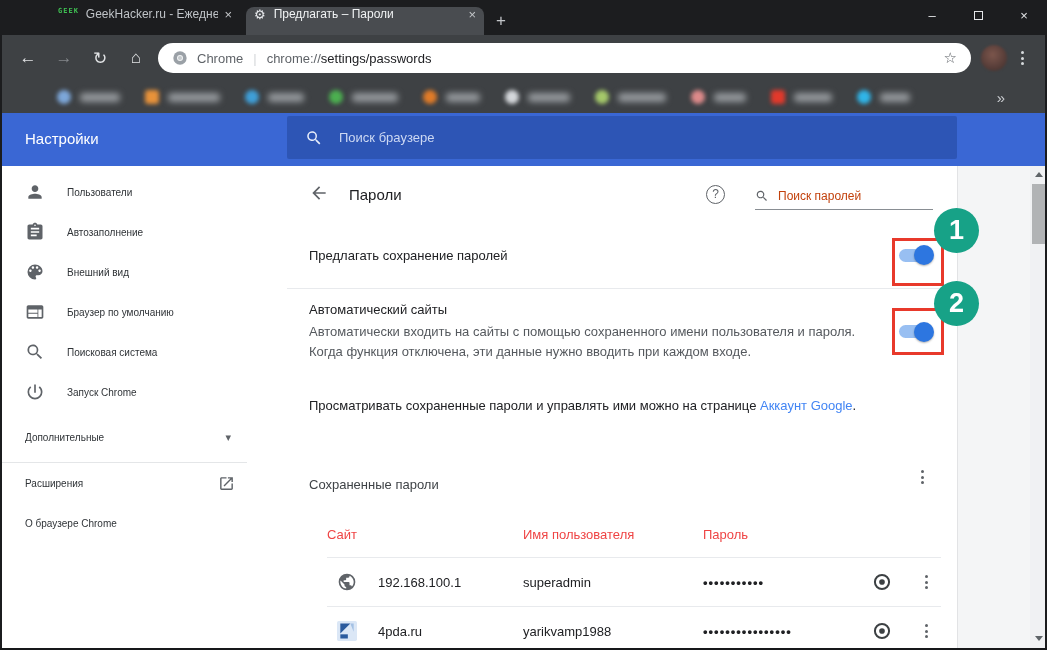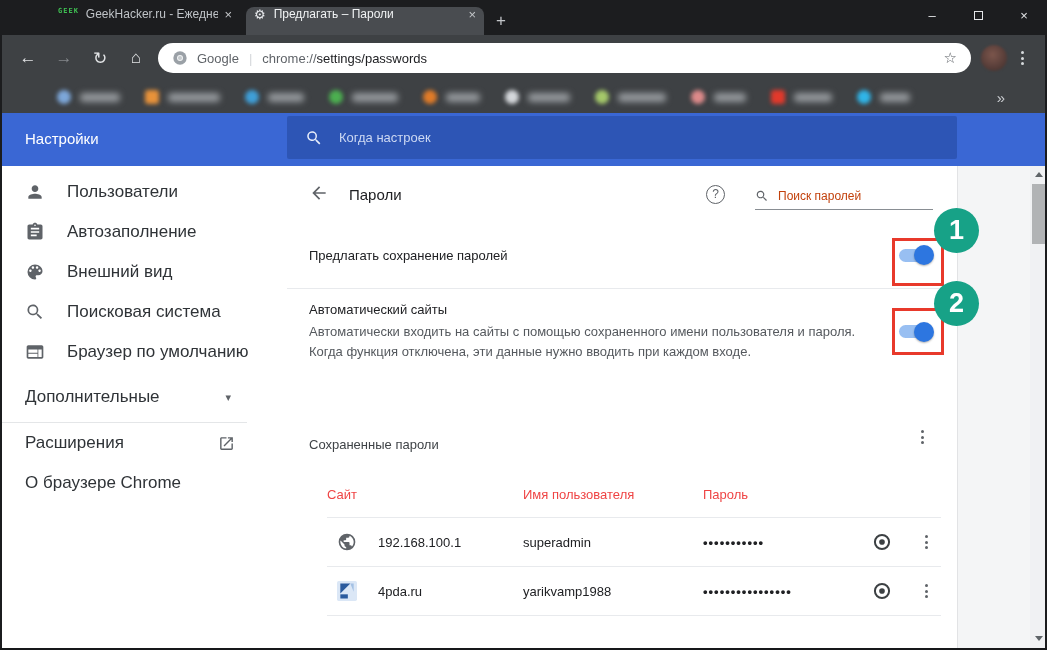--- a/index.html
+++ b/index.html
@@ -51,21 +51,21 @@
   .s-title { position:absolute; left:25px; top:17px; color:#fff; font-size:15px; font-weight:500; }
   .s-search { position:absolute; left:287px; top:3px; width:670px; height:43px; background:#2d55b5; border-radius:2px; display:flex; align-items:center; padding-left:18px; cursor:text; }
   .s-search svg { width:18px; height:18px; fill:#e7edfa; margin-right:16px; }
   .s-search-ph { color:#ccd8f3; font-size:13px; }
 
   
   .page { display:flex; height:482px; position:relative; background:#fff; }
   .sidenav { width:287px; padding-top:6px; flex-shrink:0; background:#fff; }
   .nav-item { height:40px; display:flex; align-items:center; padding-left:25px; cursor:pointer; }
   .nav-item svg { width:20px; height:20px; fill:#5f6368; margin-right:22px; flex-shrink:0; }
-  .nav-label { font-size:17px; font-weight:500; color:#2f3337; }
+  .nav-label { font-size:10px; font-weight:500; color:#2f3337; }
   .nav-adv { height:40px; margin-top:5px; display:flex; align-items:center; justify-content:space-between; padding:0 56px 0 25px; cursor:pointer; }
   .nav-chevron { color:#5f6368; font-size:11px; }
   .nav-divider { height:1px; background:#e4e6e8; margin:5px 40px 0 0; }
   .nav-row2 { height:40px; display:flex; align-items:center; justify-content:space-between; padding:0 52px 0 25px; cursor:pointer; }
   .nav-row2 svg { width:17px; height:17px; fill:#5f6368; }
   .nav-about { height:40px; display:flex; align-items:center; padding-left:25px; cursor:pointer; }
 
   .content { flex:1; background:#f4f5f6; position:relative; }
   .card { width:671px; height:100%; background:#fff; border-right:1px solid #e2e3e5; }
 
@@ -156,21 +156,21 @@
     <div class="nav-btn">←</div>
     <div class="nav-btn disabled">→</div>
     <div class="nav-btn">↻</div>
     <div class="nav-btn">⌂</div>
     <div class="omnibox">
       <svg class="ob-chrome-icon" viewBox="0 0 24 24">
         <circle cx="12" cy="12" r="10" fill="#9aa0a6"></circle>
           <circle cx="12" cy="12" r="4.5" fill="#f1f3f4"></circle>
           <circle cx="12" cy="12" r="3" fill="#c6cacd"></circle>
       </svg>
-      <span class="ob-label">Google</span>
+      <span class="ob-label">Chrome</span>
       <span class="ob-sep">|</span>
       <span class="ob-scheme">chrome://</span>
         <span class="ob-path">settings/passwords</span>
       <span class="ob-star">☆</span>
     </div>
     <div class="avatar"></div>
     <div class="kebab">
         <i></i>
         <i></i>
         <i></i>
@@ -222,21 +222,21 @@
       </div>
     <div class="bm-overflow">»</div>
   </div>
 
   <div class="s-header">
     <div class="s-title">Настройки</div>
     <div class="s-search">
       <svg viewBox="0 0 24 24">
           <path d="M15.5 14h-.8l-.3-.3a6.5 6.5 0 1 0-.7.7l.3.3v.8l5 5 1.5-1.5-5-5zm-6 0a4.5 4.5 0 1 1 .01-9.01A4.5 4.5 0 0 1 9.5 14z"></path>
         </svg>
-      <span class="s-search-ph">Когда настроек</span>
+      <span class="s-search-ph">Поиск браузере</span>
     </div>
   </div>
 
   <div class="page">
 
     <div class="sidenav">
       <div class="nav-item">
         <svg viewBox="0 0 24 24">
             <path d="M12 12c2.2 0 4-1.8 4-4s-1.8-4-4-4-4 1.8-4 4 1.8 4 4 4zm0 2c-2.7 0-8 1.3-8 4v2h16v-2c0-2.7-5.3-4-8-4z"></path>
           </svg>
@@ -249,29 +249,35 @@
         <span class="nav-label">Автозаполнение</span>
       </div>
       <div class="nav-item">
         <svg viewBox="0 0 24 24">
             <path d="M12 3a9 9 0 0 0 0 18c.8 0 1.5-.7 1.5-1.5 0-.4-.15-.7-.4-1-.23-.3-.38-.6-.38-1 0-.8.68-1.5 1.5-1.5H16a5 5 0 0 0 5-5c0-4.4-4-8-9-8zM6.5 12c-.8 0-1.5-.7-1.5-1.5S5.7 9 6.5 9 8 9.7 8 10.5 7.3 12 6.5 12zm3-4C8.7 8 8 7.3 8 6.5S8.7 5 9.5 5s1.5.7 1.5 1.5S10.3 8 9.5 8zm5 0c-.8 0-1.5-.7-1.5-1.5S13.7 5 14.5 5s1.5.7 1.5 1.5S15.3 8 14.5 8zm3 4c-.8 0-1.5-.7-1.5-1.5S16.7 9 17.5 9s1.5.7 1.5 1.5-.7 1.5-1.5 1.5z"></path>
           </svg>
         <span class="nav-label">Внешний вид</span>
       </div>
       <div class="nav-item">
         <svg viewBox="0 0 24 24">
+            <path d="M20 4H4c-1.1 0-2 .9-2 2v12c0 1.1.9 2 2 2h16c1.1 0 2-.9 2-2V6c0-1.1-.9-2-2-2zm-5 14H4v-4h11v4zm0-5H4V9h11v4zm5 5h-4V9h4v9z"></path>
+          </svg>
+        <span class="nav-label">Браузер по умолчанию</span>
+      </div>
+      <div class="nav-item">
+        <svg viewBox="0 0 24 24">
             <path d="M15.5 14h-.8l-.3-.3a6.5 6.5 0 1 0-.7.7l.3.3v.8l5 5 1.5-1.5-5-5zm-6 0a4.5 4.5 0 1 1 .01-9.01A4.5 4.5 0 0 1 9.5 14z"></path>
           </svg>
         <span class="nav-label">Поисковая система</span>
       </div>
       <div class="nav-item">
         <svg viewBox="0 0 24 24">
-            <path d="M20 4H4c-1.1 0-2 .9-2 2v12c0 1.1.9 2 2 2h16c1.1 0 2-.9 2-2V6c0-1.1-.9-2-2-2zm-5 14H4v-4h11v4zm0-5H4V9h11v4zm5 5h-4V9h4v9z"></path>
-          </svg>
-        <span class="nav-label">Браузер по умолчанию</span>
+            <path d="M13 3h-2v10h2V3zm4.8 2.2l-1.4 1.4A6.97 6.97 0 0 1 19 12a7 7 0 1 1-14 0c0-2.1.9-4 2.5-5.4L6.2 5.2A8.9 8.9 0 0 0 3 12a9 9 0 1 0 18 0c0-2.7-1.2-5.1-3.2-6.8z"></path>
+          </svg>
+        <span class="nav-label">Запуск Chrome</span>
       </div>
       <div class="nav-adv">
         <span class="nav-label">Дополнительные</span>
         <span class="nav-chevron">▾</span>
       </div>
       <div class="nav-divider"></div>
       <div class="nav-row2">
         <span class="nav-label">Расширения</span>
         <svg viewBox="0 0 24 24">
             <path d="M19 19H5V5h7V3H5c-1.1 0-2 .9-2 2v14c0 1.1.9 2 2 2h14c1.1 0 2-.9 2-2v-7h-2v7zM14 3v2h3.6l-9.8 9.8 1.4 1.4L19 6.4V10h2V3h-7z"></path>
@@ -312,20 +318,23 @@
         <div class="row-auto">
           <div class="row-auto-text">
             <div class="row-auto-title">Автоматический сайты</div>
             <div class="row-auto-desc">Автоматически входить на сайты с помощью сохраненного имени пользователя и пароля. Когда функция отключена, эти данные нужно вводить при каждом входе.</div>
           </div>
           <div class="toggle">
               <div class="toggle-thumb"></div>
             </div>
         </div>
 
+        <div class="note">
+          <span>Просматривать сохраненные пароли и управлять ими можно на странице </span><a>Аккаунт Google</a><span>.</span>
+        </div>
 
         <div class="saved-head">
           <span class="saved-title">Сохраненные пароли</span>
           <div class="kebab dark">
               <i></i>
               <i></i>
               <i></i>
             </div>
         </div>
 

